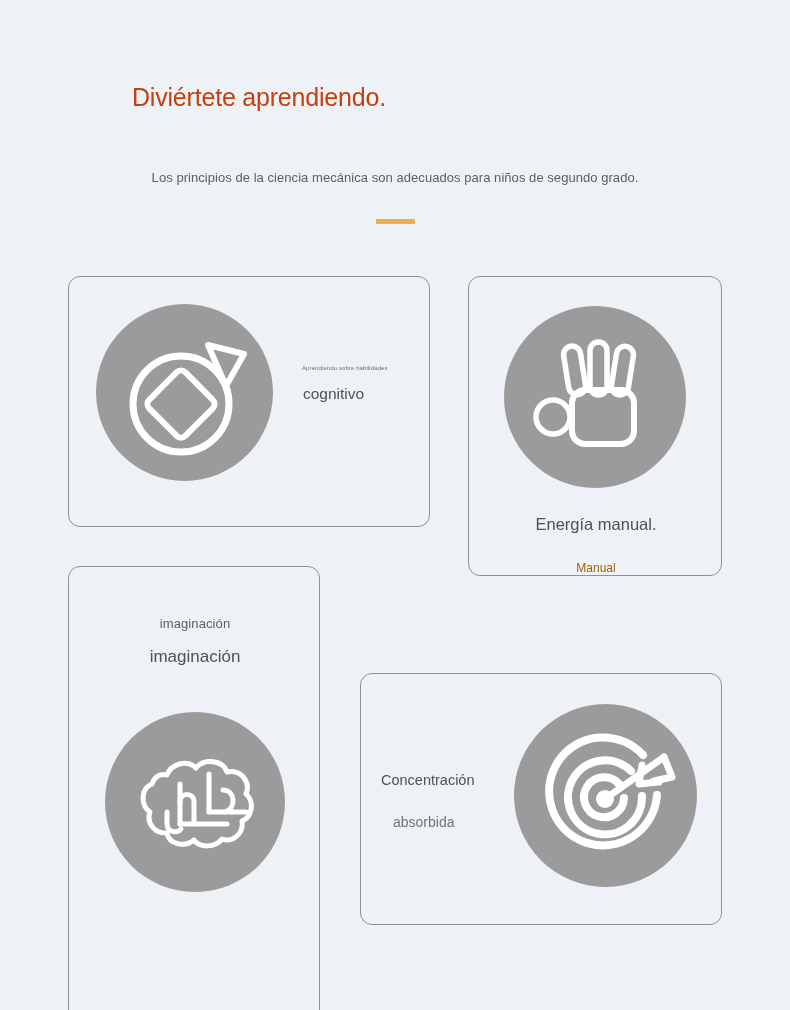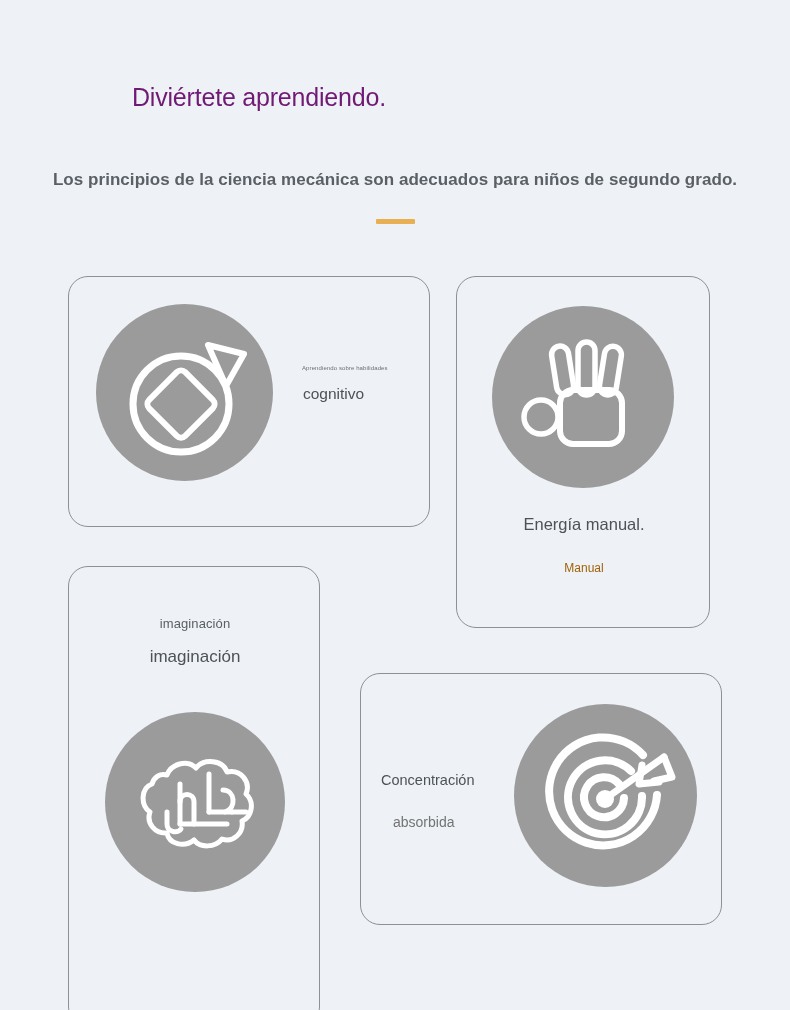--- a/index.html
+++ b/index.html
@@ -19,57 +19,57 @@
 
   
   .header { position: absolute; left: 0; top: 0; width: 790px; }
 
   .page-title {
     position: absolute;
     left: 132px;
     top: 83px;
     font-size: 25px;
     font-weight: 400;
-    color: #701a75;
+    color: #c2410c;
     letter-spacing: -0.2px;
     white-space: nowrap;
   }
 
   .page-subtitle {
     position: absolute;
     left: 0;
     top: 170px;
     width: 790px;
     text-align: center;
-    font-size: 17px;
-    font-weight: 700;
+    font-size: 13px;
+    font-weight: 400;
     color: #5b6066;
     letter-spacing: 0.05px;
   }
 
   .accent-bar {
     position: absolute;
     left: 376px;
     top: 219px;
     width: 39px;
     height: 5px;
     border-radius: 1px;
     background: #e9af53;
   }
 
   
   .card {
     position: absolute;
     background: #eef2f6;
     border: 1px solid #8d9196;
-    border-radius: 20px;
+    border-radius: 12px;
   }
 
   #card-cognitive   { left: 68px;  top: 276px; width: 362px; height: 251px; }
-  #card-manual      { left: 456px; top: 276px; width: 254px; height: 352px; }
+  #card-manual      { left: 468px; top: 276px; width: 254px; height: 300px; }
   #card-imagination { left: 68px;  top: 566px; width: 252px; height: 461px; }
   #card-focus       { left: 360px; top: 673px; width: 362px; height: 252px; padding-left: 48px; }
 
   
   .icon-circle {
     position: absolute;
     border-radius: 50%;
     background: #9b9b9b;
   }
 

